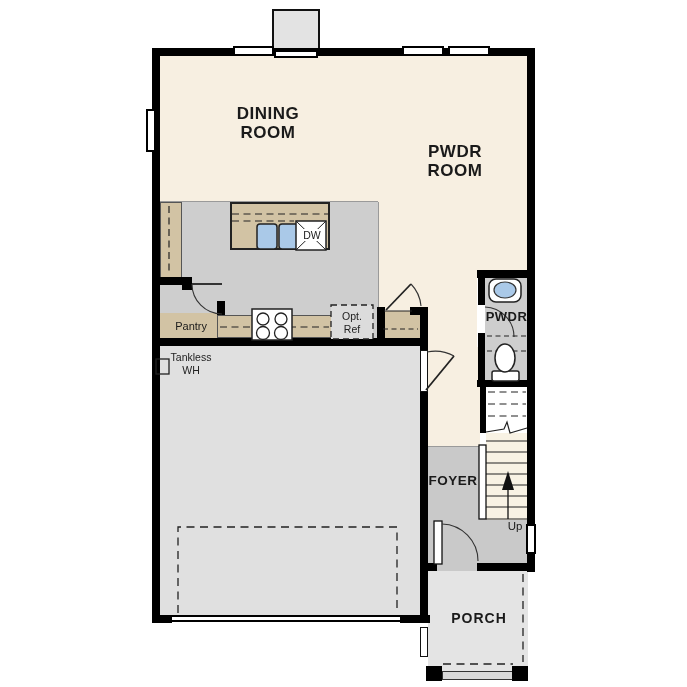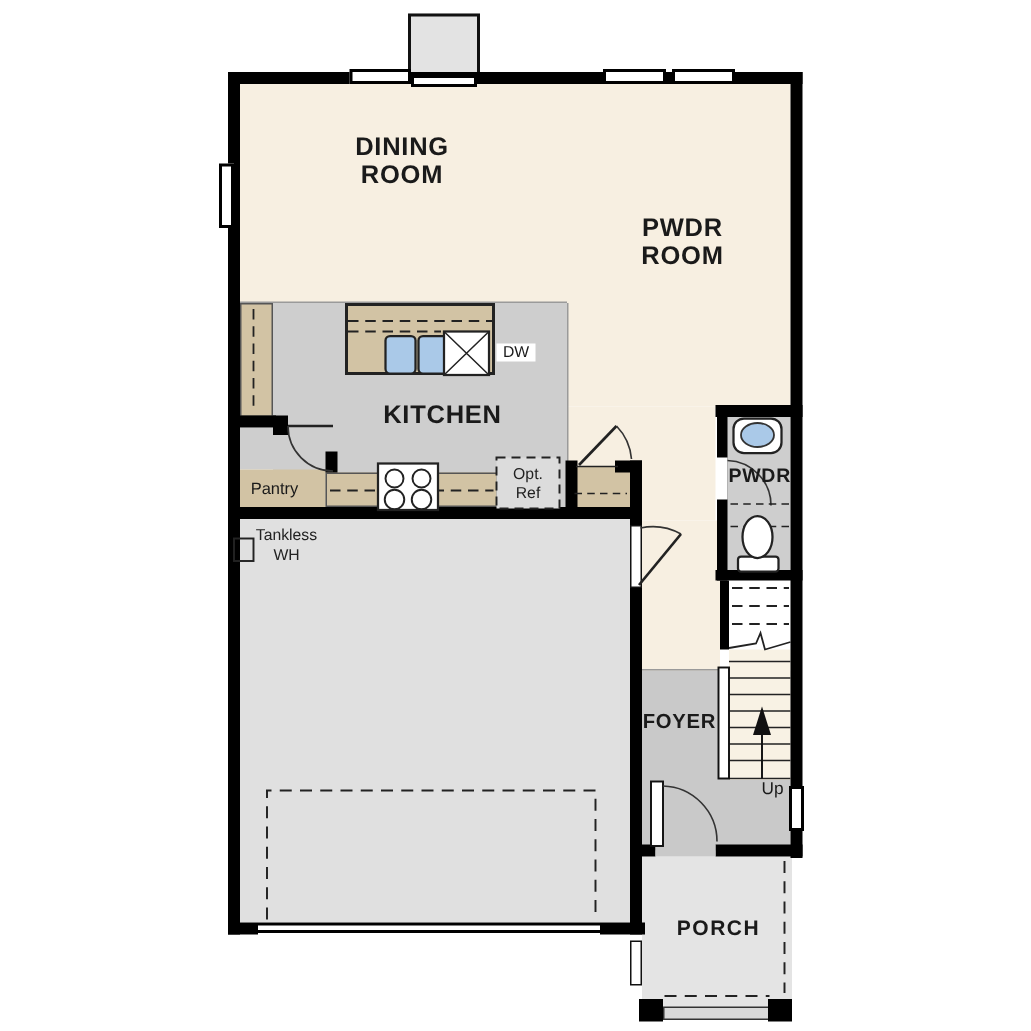--- a/index.html
+++ b/index.html
@@ -190,37 +190,36 @@
     </g>
     <g>
       <rect x="156" y="359" width="13" height="15" fill="none" stroke="#222" stroke-width="1.3"></rect>
     </g>
     <g>
       <rect x="434" y="521" width="8" height="43" fill="#fff" stroke="#111" stroke-width="1.3"></rect>
       <path class="arc" d="M442 524 A37 37 0 0 1 478 561"></path>
     </g>
   </svg>
 
-  <div class="label room-big" style="left:201px;top:88px;width:134px;text-align:center;">
+  <div class="label room-big" style="left:201px;top:104px;width:134px;text-align:center;">
     <span>DINING</span><br>
     <span>ROOM</span>
   </div>
   <div class="label room-big" style="left:388px;top:142px;width:134px;">
     <span>PWDR</span><br>
     <span>ROOM</span>
   </div>
-  <div class="label room-big" style="left:225px;top:267px;width:140px;">KITCHEN</div>
-  <div class="label" style="left:159px;top:320px;width:48px;font-size:11px;text-align:center;">Pantry</div>
+  <div class="label" style="left:159px;top:320px;width:48px;font-size:11px;text-align:right;">Pantry</div>
   <div class="label small-note" style="left:165px;top:351px;width:52px;">
     <span>Tankless</span><br>
     <span>WH</span>
   </div>
   <div class="label room-med" style="left:428px;top:473px;width:50px;font-size:13.5px;">FOYER</div>
   <div class="label room-med" style="left:484px;top:309px;width:45px;font-size:13px;">PWDR</div>
   <div class="label" style="left:502px;top:520px;width:26px;font-size:11.5px;">Up</div>
   <div class="label room-med" style="left:429px;top:610px;width:100px;font-size:14px;letter-spacing:1px;">PORCH</div>
-  <div class="label" style="left:299px;top:229px;width:26px;font-size:10.5px;background:#fff;margin-left:32px;">DW</div>
+  <div class="label" style="left:299px;top:229px;width:26px;font-size:10.5px;background:#fff;">DW</div>
   <div class="label small-note" style="left:332px;top:310px;width:40px;">
     <span>Opt.</span><br>
     <span>Ref</span>
   </div>
 
 </div>
 
 </body></html>

